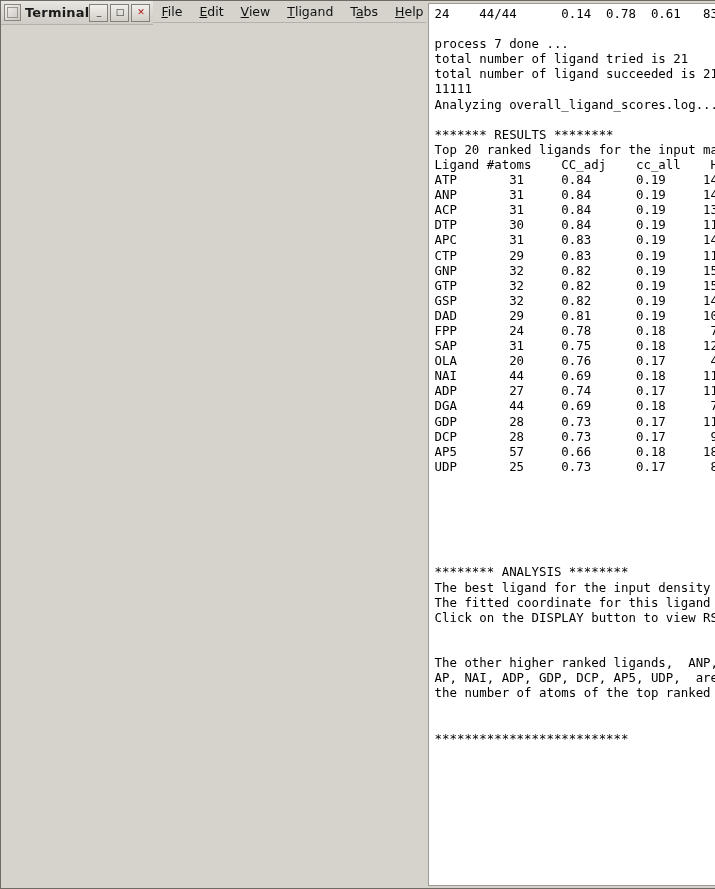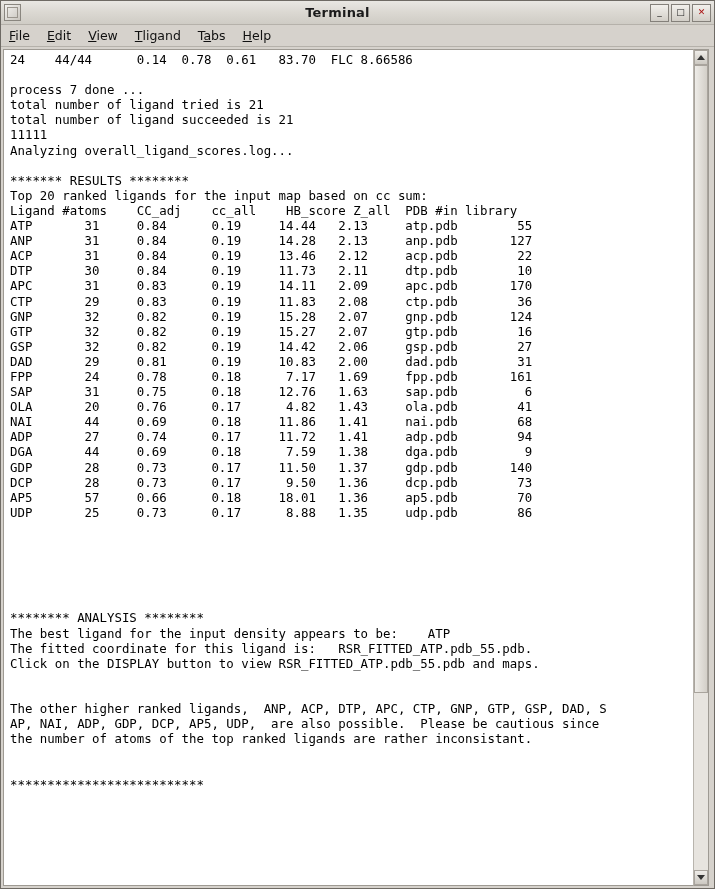--- a/index.html
+++ b/index.html
@@ -14,21 +14,20 @@
     font-size: 12px;
     overflow: hidden;
   }
   .window {
     width: 715px;
     height: 889px;
     box-sizing: border-box;
     background: #d6d2cc;
     border: 1px solid #6e6a64;
     display: flex;
-    flex-direction: column;
   }
   
   .titlebar {
     height: 23px;
     background: linear-gradient(to bottom, #e9e7e3 0%, #dcd9d3 45%, #cfccc5 100%);
     border-bottom: 1px solid #b5b1aa;
     display: flex;
     align-items: center;
     padding: 0 3px;
     flex: none;

